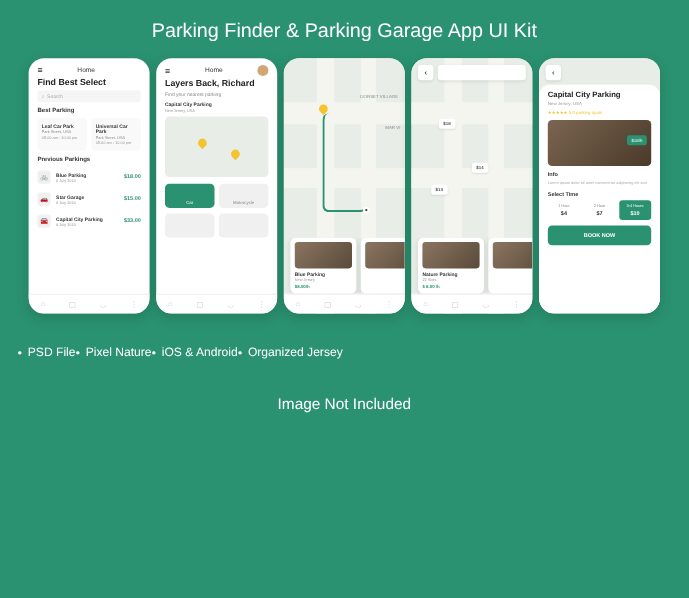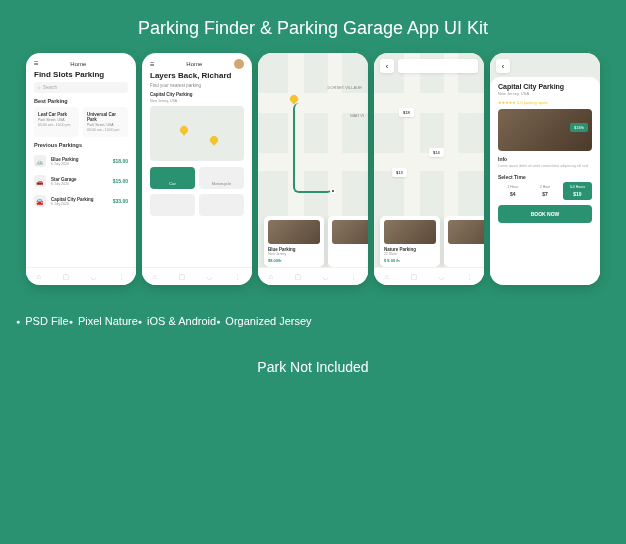--- a/index.html
+++ b/index.html
@@ -78,21 +78,21 @@
 <div class="title">Parking Finder &amp; Parking Garage App UI Kit</div>
 
 <div class="phones">
 
 <div class="phone">
   <div class="ph-header">
     <span class="menu-btn">≡</span>
     <span class="ph-htitle">Home</span>
     <span style="width:10px"></span>
   </div>
-  <div class="h1">Find Slots Parking</div>
+  <div class="h1">Find Best Select</div>
   <div class="search">Search</div>
   <div class="sect">Best Parking</div>
   <div class="cards2">
     <div class="card">
       <div class="card-t">Leaf Car Park</div>
       <div class="card-s">Park Street, USA</div>
       <div class="card-m">05:00 am - 10:00 pm</div>
     </div>
     <div class="card">
       <div class="card-t">Universal Car Park</div>
@@ -253,13 +253,13 @@
 
 </div>
 
 <div class="features">
   <div class="feat">PSD File</div>
   <div class="feat">Pixel Nature</div>
   <div class="feat">iOS &amp; Android</div>
   <div class="feat">Organized Jersey</div>
 </div>
 
-<div class="footer">Park Not Included</div>
+<div class="footer">Image Not Included</div>
 
 </body></html>

